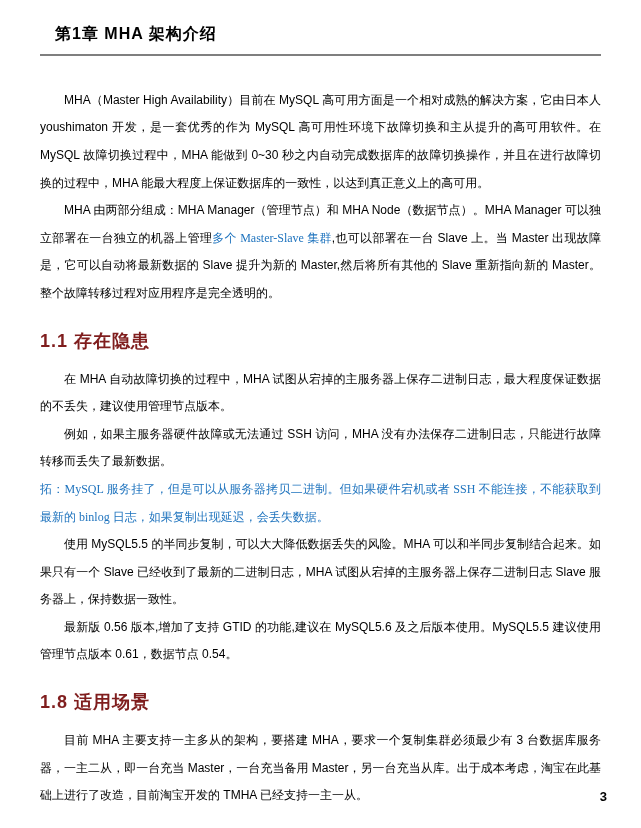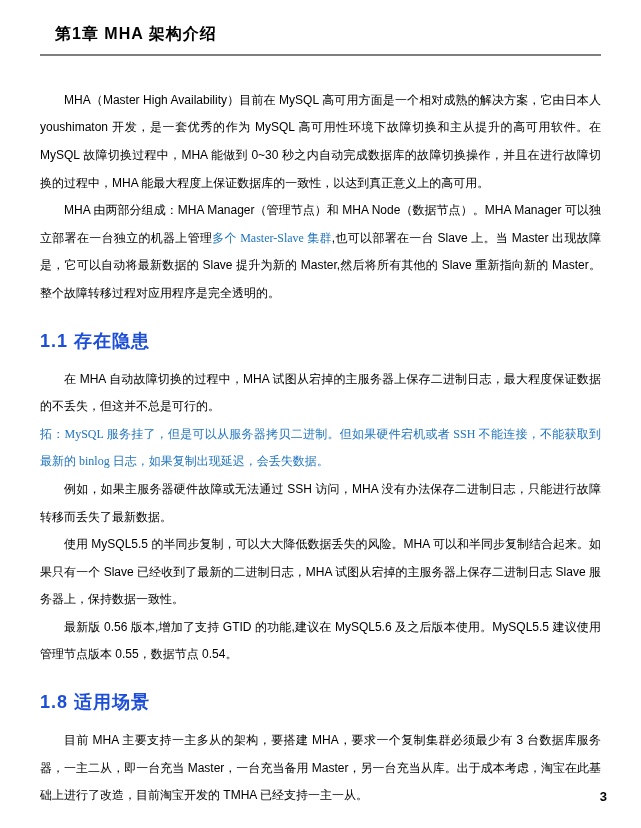--- a/index.html
+++ b/index.html
@@ -43,21 +43,21 @@
     text-align:justify;
     text-justify:inter-ideograph;
     text-indent:2em;
     color:#000;
   }
   .para.no-indent{text-indent:0;}
   .blue{color:var(--accent-blue);font-family:Liberation Serif, serif;}
   .section-heading{
     font-size:18px;
     font-weight:bold;
-    color:#1d4ed8;
+    color:#7f1d1d;
     margin:21px 0 13px 0;
     letter-spacing:1px;
   }
   .page-number{
     position:absolute;
     right:34px;
     bottom:24px;
     font-size:13px;
     font-weight:bold;
     color:#000;
@@ -73,29 +73,29 @@
   <hr class="title-rule">
 
   <div class="content">
 
     <p class="para">MHA（Master High Availability）目前在 MySQL 高可用方面是一个相对成熟的解决方案，它由日本人 youshimaton 开发，是一套优秀的作为 MySQL 高可用性环境下故障切换和主从提升的高可用软件。在 MySQL 故障切换过程中，MHA 能做到 0~30 秒之内自动完成数据库的故障切换操作，并且在进行故障切换的过程中，MHA 能最大程度上保证数据库的一致性，以达到真正意义上的高可用。</p>
 
     <p class="para"><span>MHA 由两部分组成：MHA Manager（管理节点）和 MHA Node（数据节点）。MHA Manager 可以独立部署在一台独立的机器上管理</span><span class="blue">多个 Master-Slave 集群</span><span>,也可以部署在一台 Slave 上。当 Master 出现故障是，它可以自动将最新数据的 Slave 提升为新的 Master,然后将所有其他的 Slave 重新指向新的 Master。整个故障转移过程对应用程序是完全透明的。</span></p>
 
     <h2 class="section-heading">1.1 存在隐患</h2>
 
-    <p class="para">在 MHA 自动故障切换的过程中，MHA 试图从宕掉的主服务器上保存二进制日志，最大程度保证数据的不丢失，但这并不总是可行的。</p>
+    <p class="para">在 MHA 自动故障切换的过程中，MHA 试图从宕掉的主服务器上保存二进制日志，最大程度保证数据的不丢失，建议使用管理节点版本。</p>
+
+    <p class="para">例如，如果主服务器硬件故障或无法通过 SSH 访问，MHA 没有办法保存二进制日志，只能进行故障转移而丢失了最新数据。</p>
 
     <p class="para no-indent blue">拓：MySQL 服务挂了，但是可以从服务器拷贝二进制。但如果硬件宕机或者 SSH 不能连接，不能获取到最新的 binlog 日志，如果复制出现延迟，会丢失数据。</p>
 
-    <p class="para">例如，如果主服务器硬件故障或无法通过 SSH 访问，MHA 没有办法保存二进制日志，只能进行故障转移而丢失了最新数据。</p>
-
     <p class="para">使用 MySQL5.5 的半同步复制，可以大大降低数据丢失的风险。MHA 可以和半同步复制结合起来。如果只有一个 Slave 已经收到了最新的二进制日志，MHA 试图从宕掉的主服务器上保存二进制日志 Slave 服务器上，保持数据一致性。</p>
 
-    <p class="para">最新版 0.56 版本,增加了支持 GTID 的功能,建议在 MySQL5.6 及之后版本使用。MySQL5.5 建议使用管理节点版本 0.55，数据节点 0.54。</p>
+    <p class="para">最新版 0.56 版本,增加了支持 GTID 的功能,建议在 MySQL5.6 及之后版本使用。MySQL5.5 建议使用管理节点版本 0.61，数据节点 0.54。</p>
 
     <h2 class="section-heading">1.8 适用场景</h2>
 
     <p class="para">目前 MHA 主要支持一主多从的架构，要搭建 MHA，要求一个复制集群必须最少有 3 台数据库服务器，一主二从，即一台充当 Master，一台充当备用 Master，另一台充当从库。出于成本考虑，淘宝在此基础上进行了改造，目前淘宝开发的 TMHA 已经支持一主一从。</p>
 
   </div>
 
   <div class="page-number">3</div>
 
 </div>

